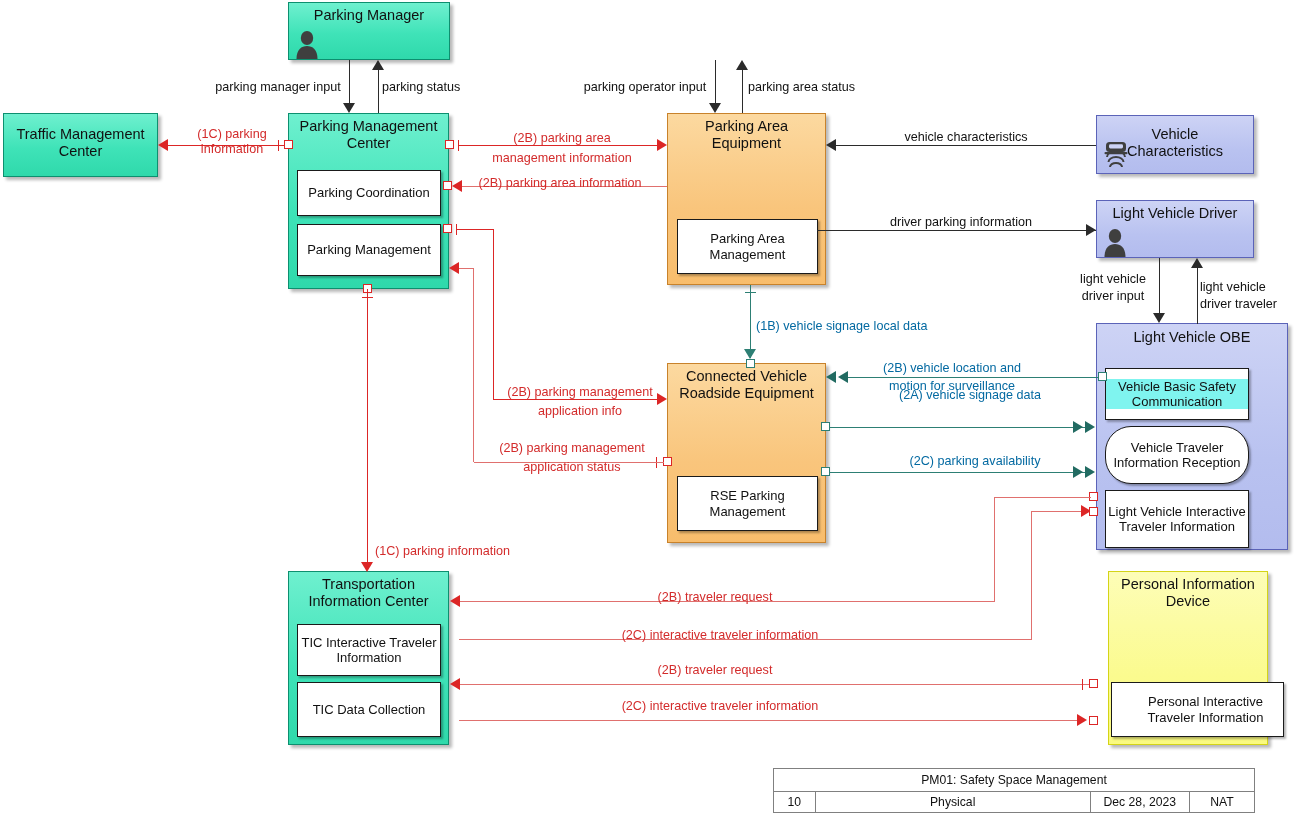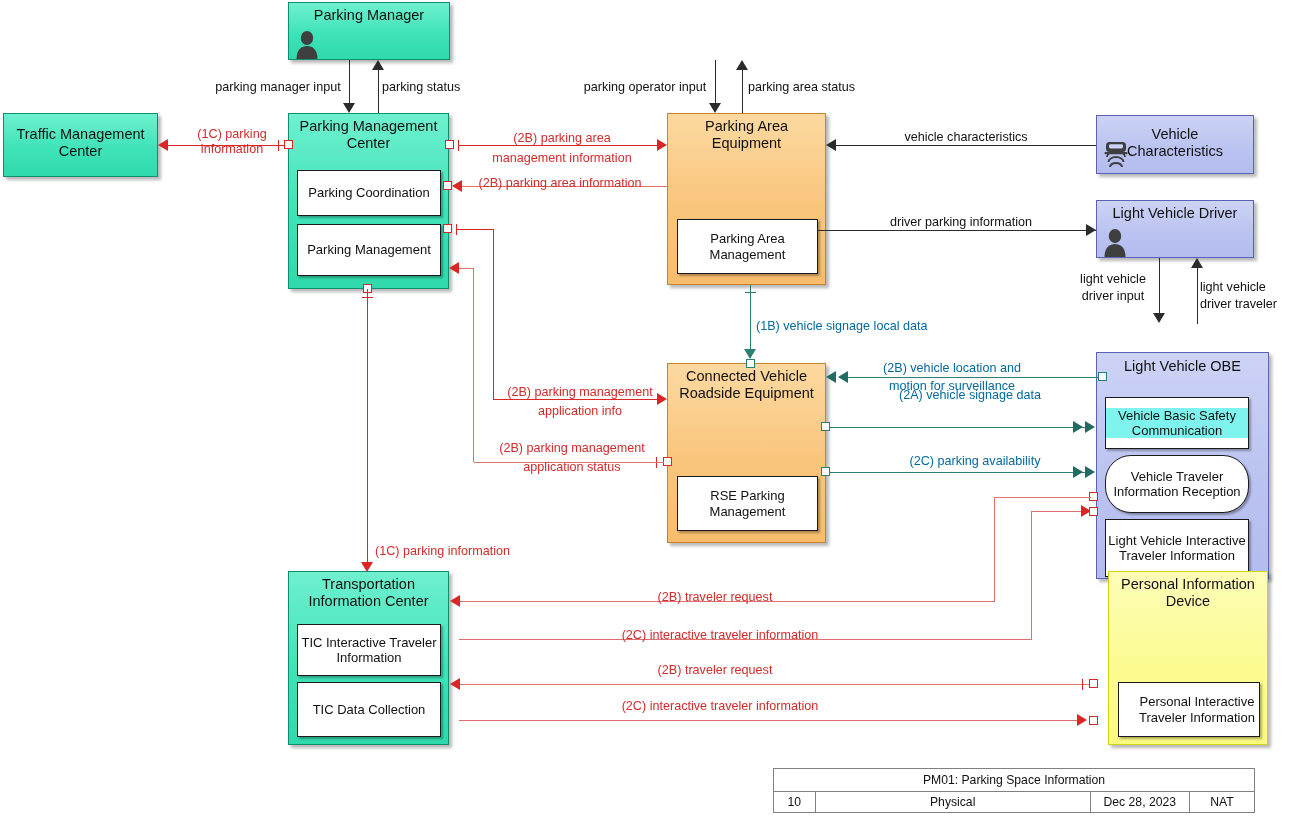--- a/index.html
+++ b/index.html
@@ -124,21 +124,21 @@
   </div>
 
   <div class="box el vehicle shadow" style="left:1096px;top:200px;width:158px;height:58px;">
     <div class="title">Light Vehicle Driver</div>
     <svg class="glyph" width="28" height="30" viewBox="0 0 28 30" style="left:4px;top:26px;">
       <ellipse cx="14" cy="9" rx="6.2" ry="7" fill="#3f3f3f"></ellipse>
       <path d="M3.5 30 C3.5 20.5 8.5 17 14 17 C19.5 17 24.5 20.5 24.5 30 Z" fill="#3f3f3f"></path>
     </svg>
   </div>
 
-  <div class="box el vehicle shadow" style="left:1096px;top:323px;width:173px;height:227px;margin-top:29px;">
+  <div class="box el vehicle shadow" style="left:1096px;top:323px;width:192px;height:227px;">
     <div class="title" style="top:5px;">Light Vehicle OBE</div>
     <div class="sub" style="left:8px;top:44px;width:144px;height:52px;">
       <span class="hl">Vehicle Basic Safety Communication</span>
     </div>
     <div class="sub" style="left:8px;top:102px;width:144px;height:58px;border-radius:26px;">
       <span>Vehicle Traveler Information Reception</span>
     </div>
     <div class="sub" style="left:8px;top:166px;width:144px;height:58px;">
       <span>Light Vehicle Interactive Traveler Information</span>
     </div>
@@ -156,21 +156,21 @@
     <div class="sub" style="left:8px;top:52px;width:144px;height:52px;">
       <span>TIC Interactive Traveler Information</span>
     </div>
     <div class="sub" style="left:8px;top:110px;width:144px;height:55px;">
       <span>TIC Data Collection</span>
     </div>
   </div>
 
   <div class="box el support shadow" style="left:1096px;top:571px;width:160px;height:174px;margin-left:12px;">
     <div class="title">Personal Information Device</div>
-    <div class="sub" style="left:9px;top:110px;width:142px;height:55px;padding-left:16px;">
+    <div class="sub" style="left:2px;top:110px;width:173px;height:55px;padding-left:16px;">
       <span>Personal Interactive Traveler Information</span>
     </div>
   </div>
 
   <div class="ln v blk" style="left:349px;top:60px;height:45px;"></div>
   <div class="ar ar-d" style="left:343px;top:103px;"></div>
   <div class="ln v blk" style="left:378px;top:70px;height:43px;"></div>
   <div class="ar ar-u" style="left:372px;top:60px;"></div>
   <div class="lbl" style="left:208px;top:80px;width:140px;">parking manager input</div>
   <div class="lbl" style="left:382px;top:80px;width:100px;text-align:left;">parking status</div>
@@ -290,21 +290,21 @@
   <div class="lbl red" style="left:600px;top:663px;width:230px;">(2B) traveler request</div>
 
   <div class="ln h redl" style="left:459px;top:720px;width:622px;"></div>
   <div class="ar ar-r r" style="left:1077px;top:714px;"></div>
   <div class="port r" style="left:1089px;top:716px;"></div>
   <div class="lbl red" style="left:525px;top:699px;width:390px;">(2C) interactive traveler information</div>
 
   <table id="legend">
     <tbody>
         <tr class="t1">
-      <td colspan="4">PM01: Parking Space Information</td>
+      <td colspan="4">PM01: Safety Space Management</td>
     </tr>
     <tr>
       <td style="width:38px;">10</td>
       <td style="width:282px;">Physical</td>
       <td style="width:98px;">Dec 28, 2023</td>
       <td style="width:62px;">NAT</td>
     </tr>
   </tbody>
     </table>
 

